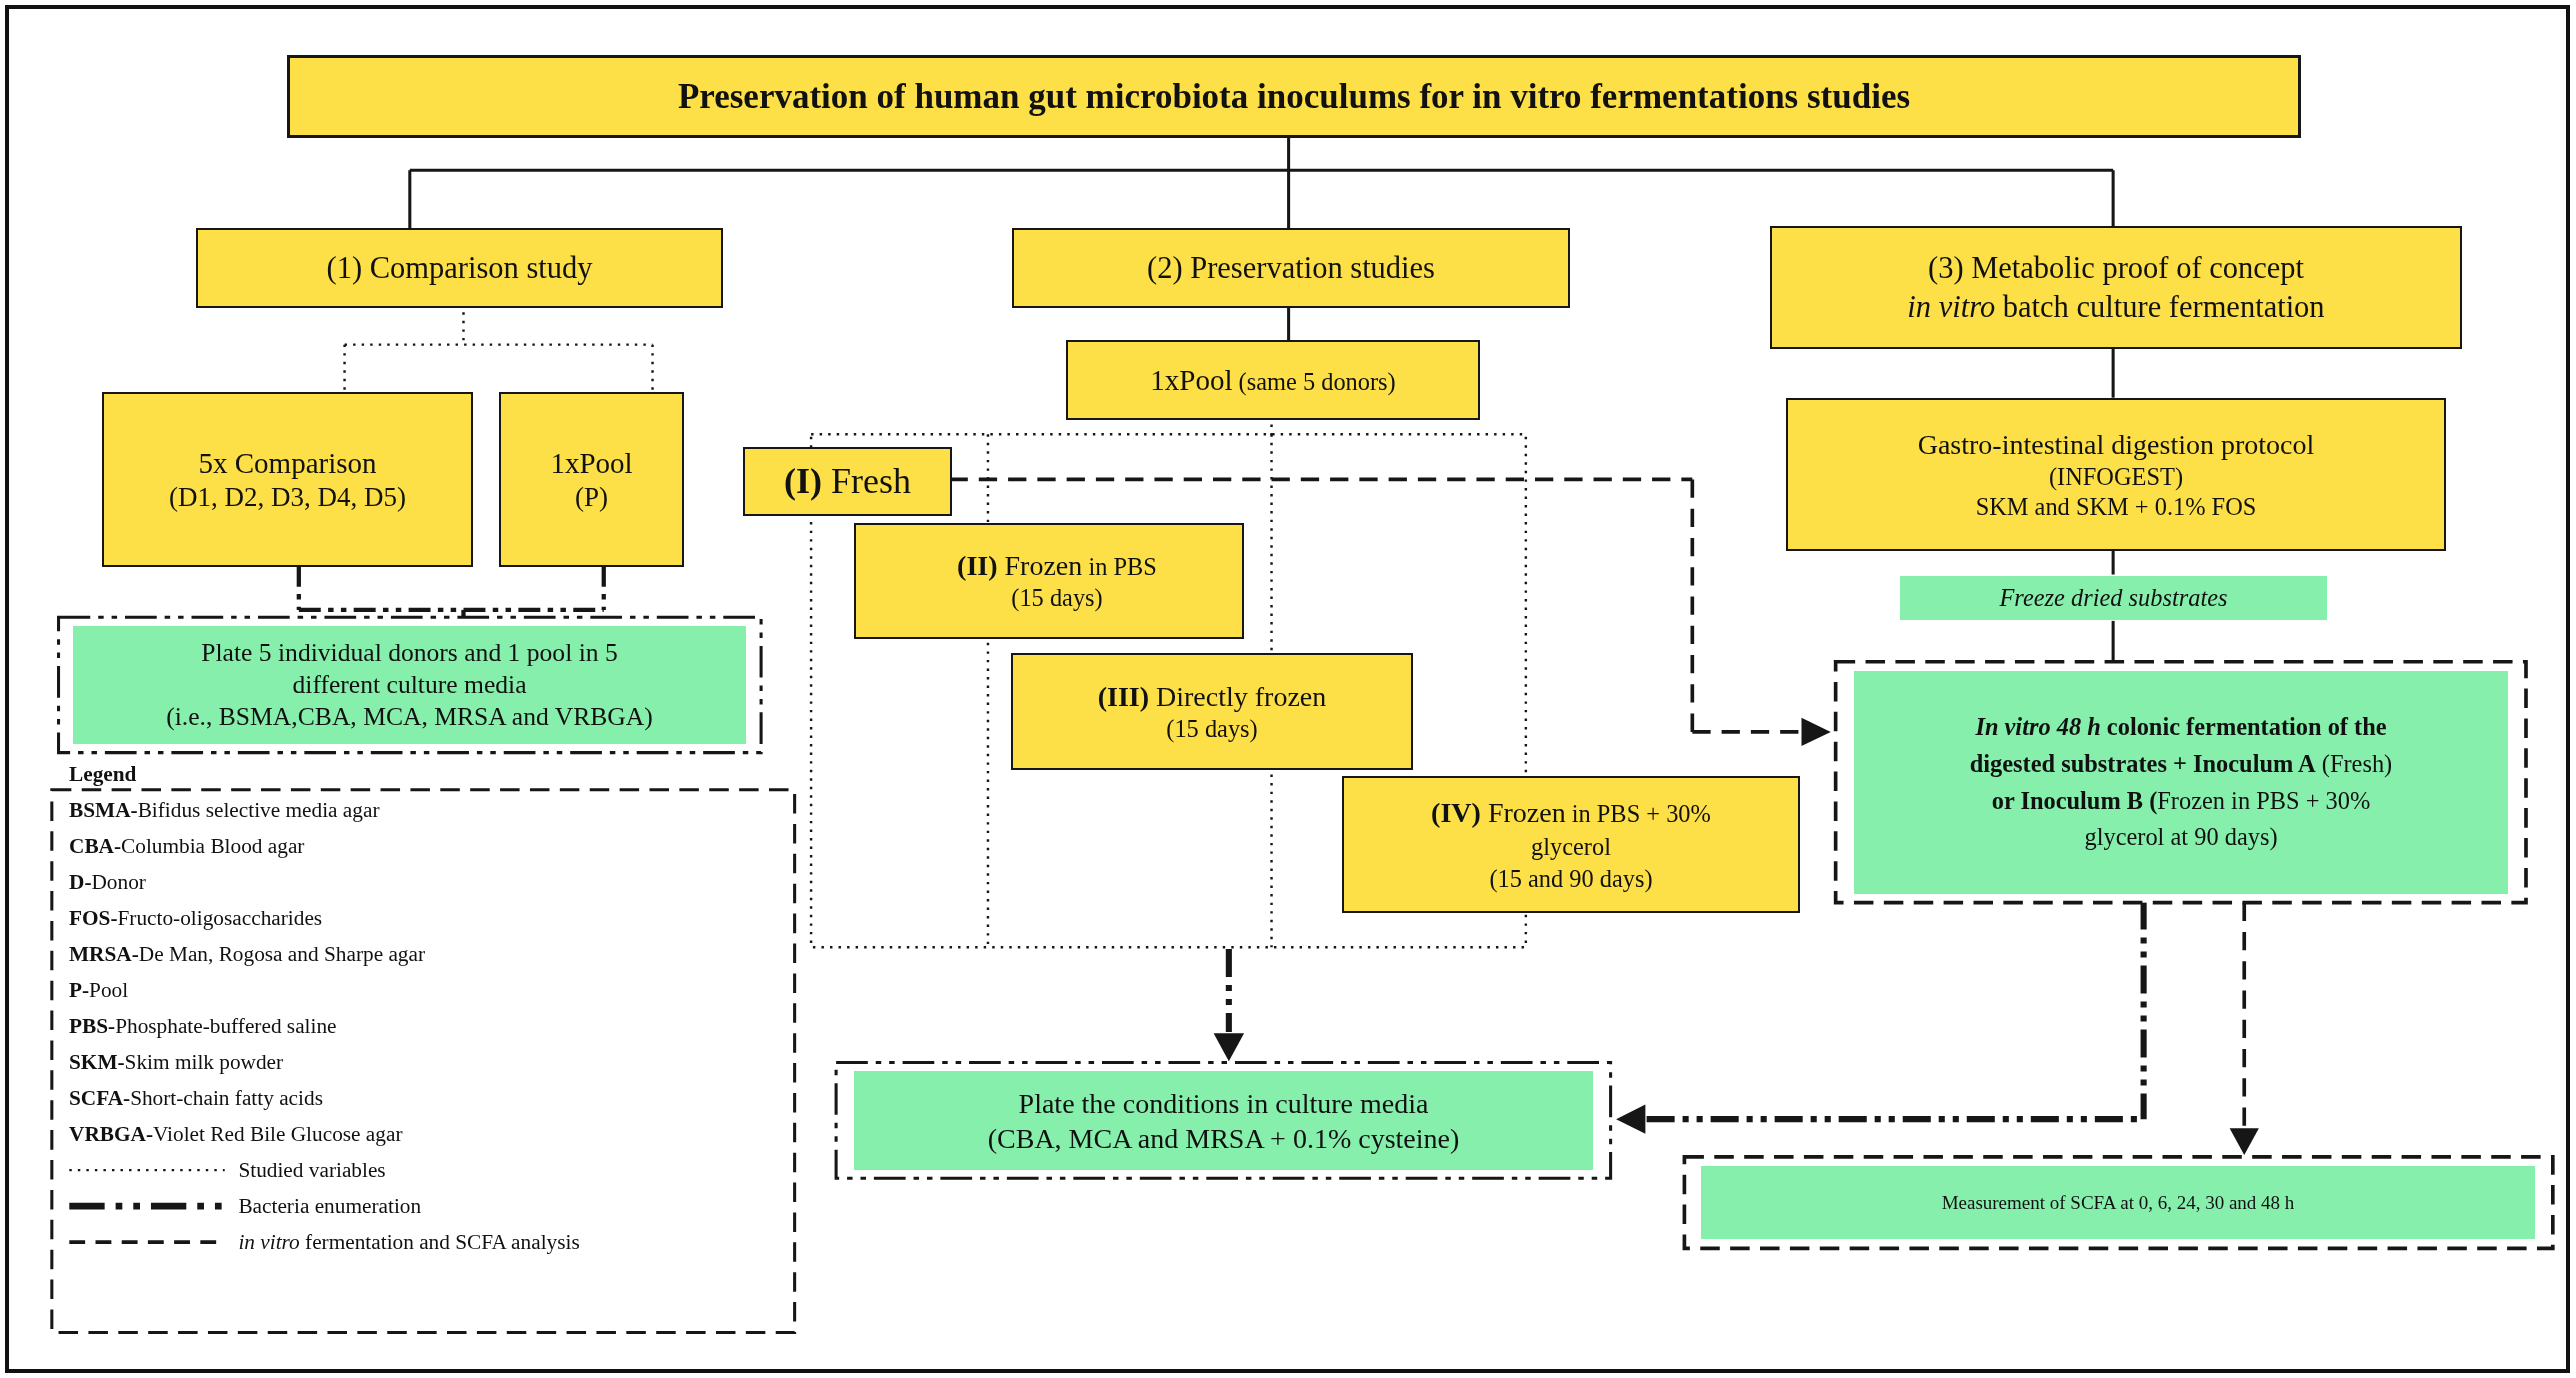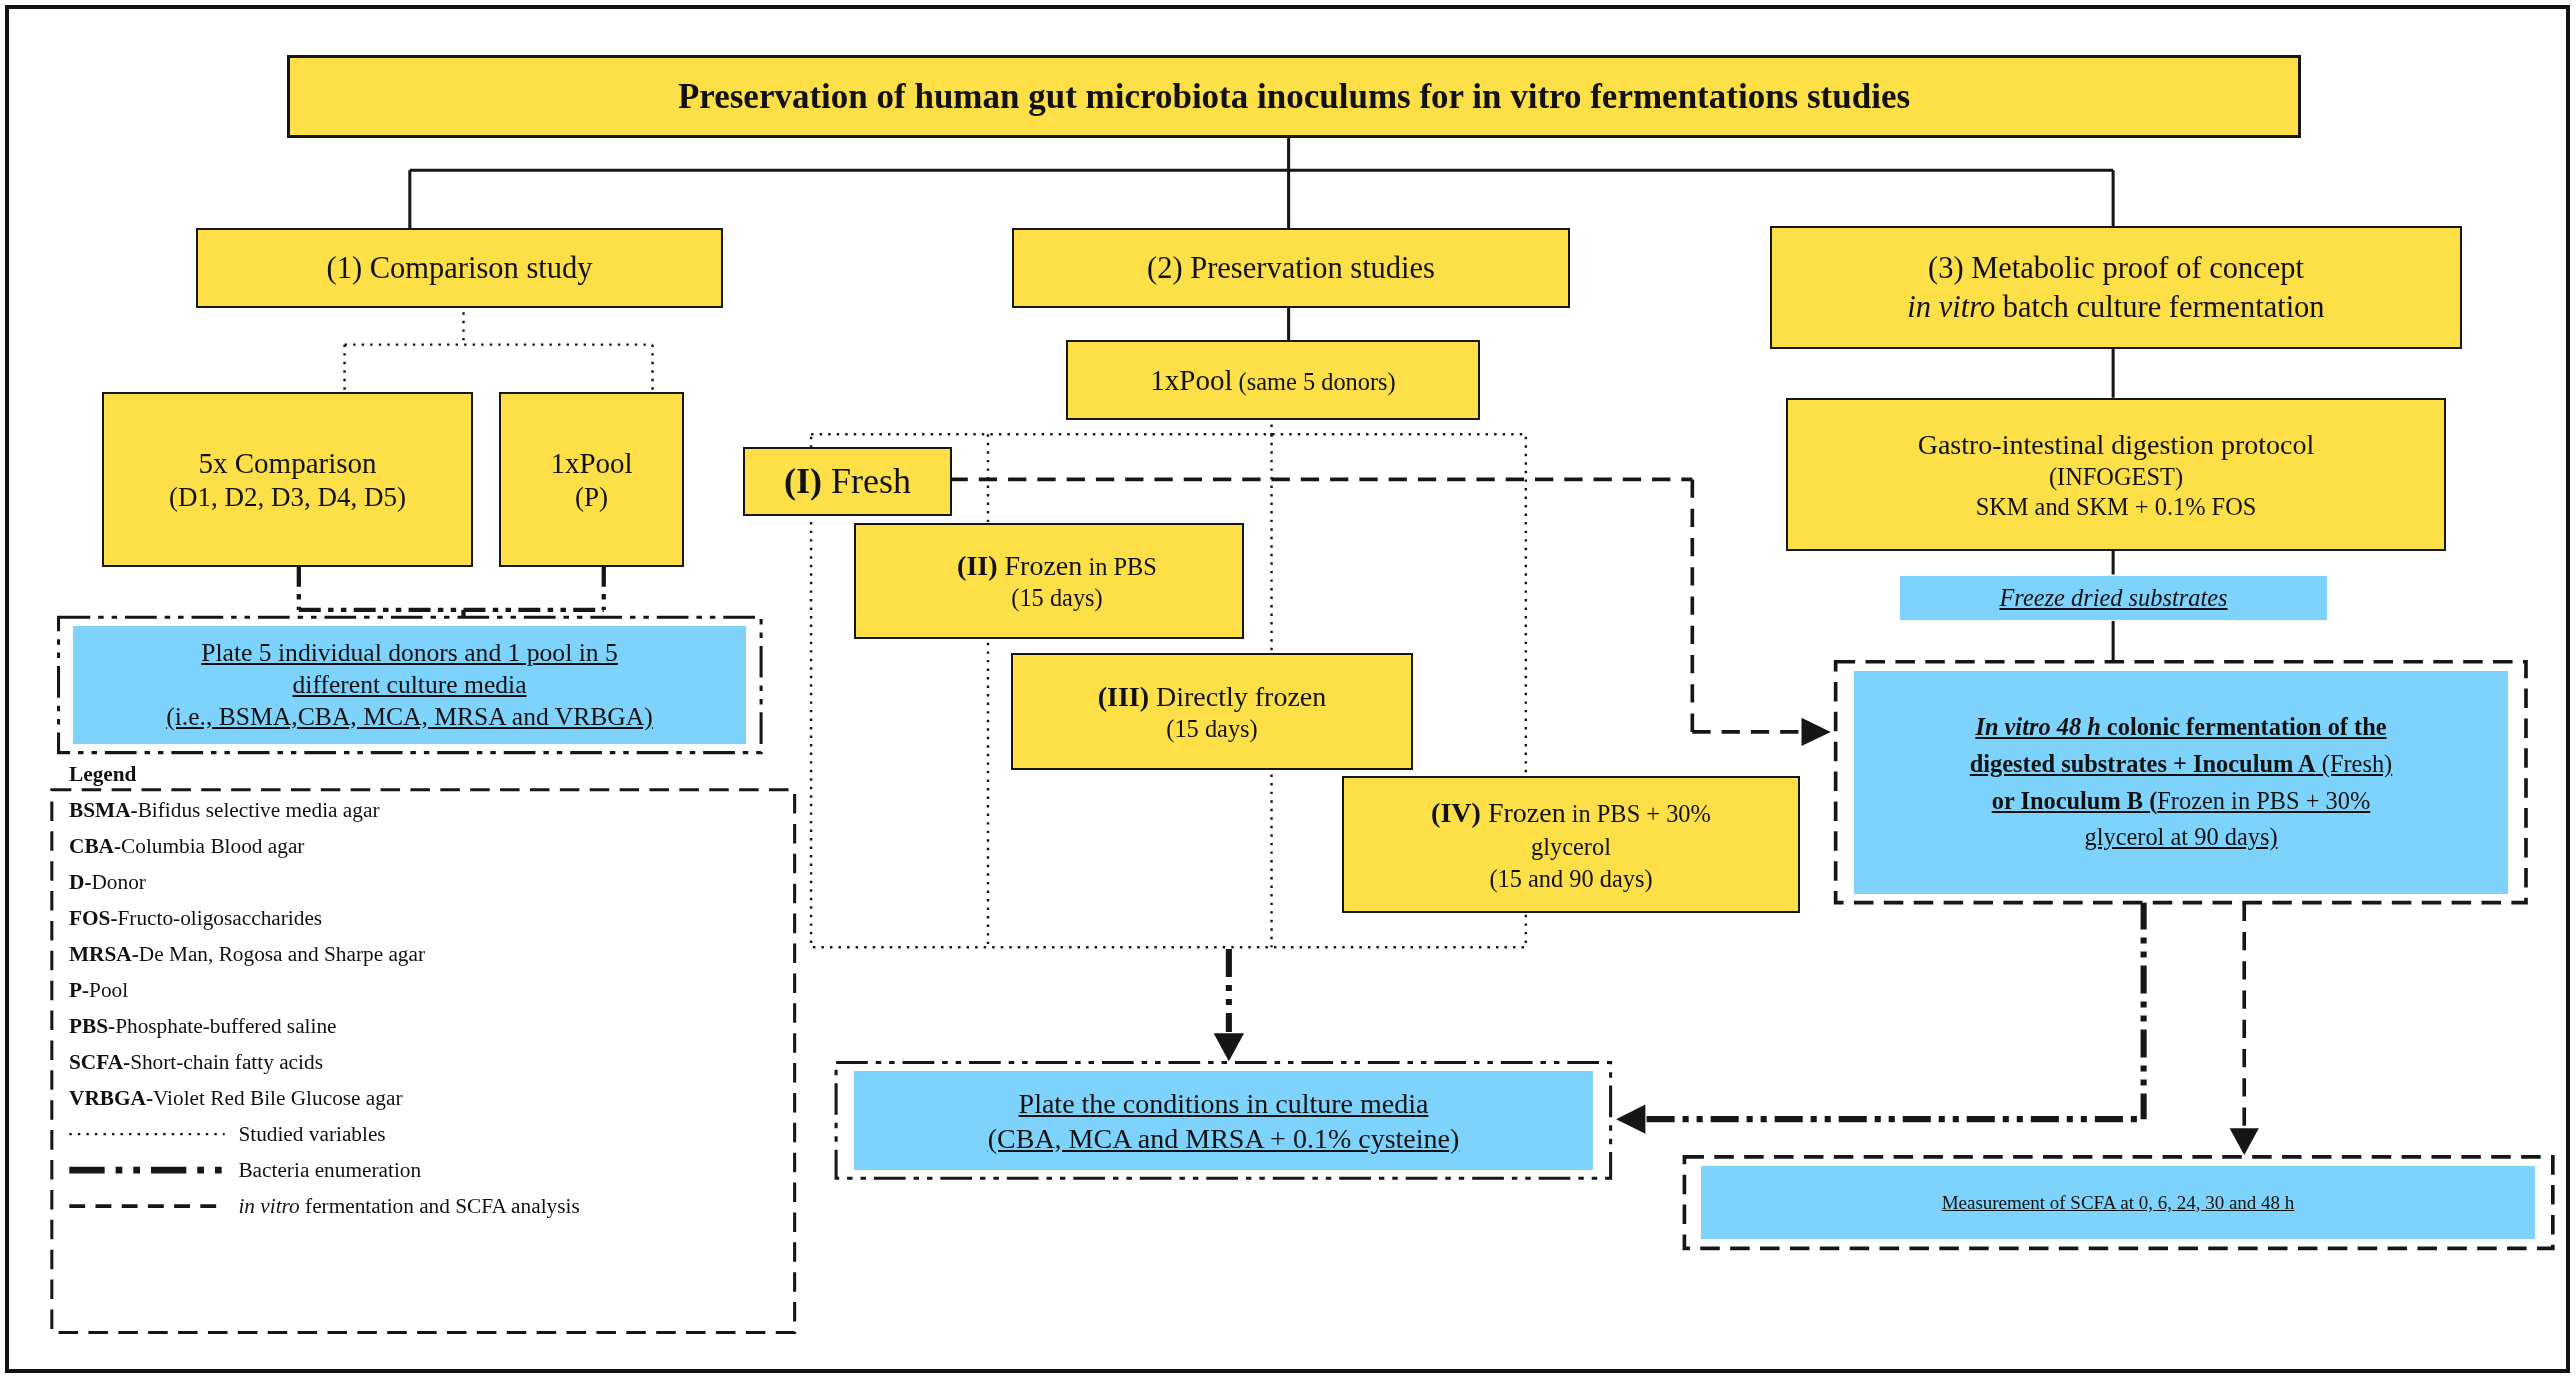--- a/index.html
+++ b/index.html
@@ -3,21 +3,21 @@
 <meta charset="utf-8">
 <style>
   html,body{margin:0;padding:0;background:#fff;}
   .stage{position:relative;width:2576px;height:1379px;background:#fff;color:#111;
          font-family:"Liberation Serif","DejaVu Serif",serif;overflow:hidden;}
   .frame{position:absolute;left:4.9px;top:4.9px;right:6.1px;bottom:6.1px;border:4.3px solid #111;}
   svg.wires{position:absolute;left:0;top:0;width:2576px;height:1379px;z-index:1;}
   .box{position:absolute;background:#fde047;border:2.4px solid #161616;z-index:2;
        display:flex;flex-direction:column;align-items:center;justify-content:center;
        text-align:center;line-height:1.25;}
-  .noborder{border:none;background:#7dd3fc;text-decoration:underline;}
+  .noborder{border:none;background:#86efac;}
   .b-num{font-weight:bold;}
   .sm{font-size:24.4px;}
   .it{font-style:italic;}
   .bold{font-weight:bold;}
   .bi{font-weight:bold;font-style:italic;}
   .title-box{left:287px;top:55px;width:2008px;height:77px;border-width:3px;
              font-size:35px;font-weight:bold;}
   .hdr{font-size:30.5px;}
   .legend{position:absolute;left:52px;top:748px;width:743px;height:543px;z-index:2;
           padding:8.5px 0 0 17px;box-sizing:border-box;font-size:21.3px;}
@@ -192,20 +192,24 @@
       </div>
     <div class="lrow">
         <span class="term">P-</span>
         <span> Pool</span>
       </div>
     <div class="lrow">
         <span class="term">PBS-</span>
         <span> Phosphate-buffered saline</span>
       </div>
     <div class="lrow">
+        <span class="term">SKM-</span>
+        <span> Skim milk powder</span>
+      </div>
+    <div class="lrow">
         <span class="term">SCFA-</span>
         <span> Short-chain fatty acids</span>
       </div>
     <div class="lrow">
         <span class="term">VRBGA-</span>
         <span>Violet Red Bile Glucose agar</span>
       </div>
     <div class="lrow">
       <svg class="swatch" height="12.2" viewBox="0 0 255 20" width="156">
           <line x1="0" y1="10" x2="255" y2="10" stroke="#161616" stroke-width="4" stroke-dasharray="4 10"></line>

